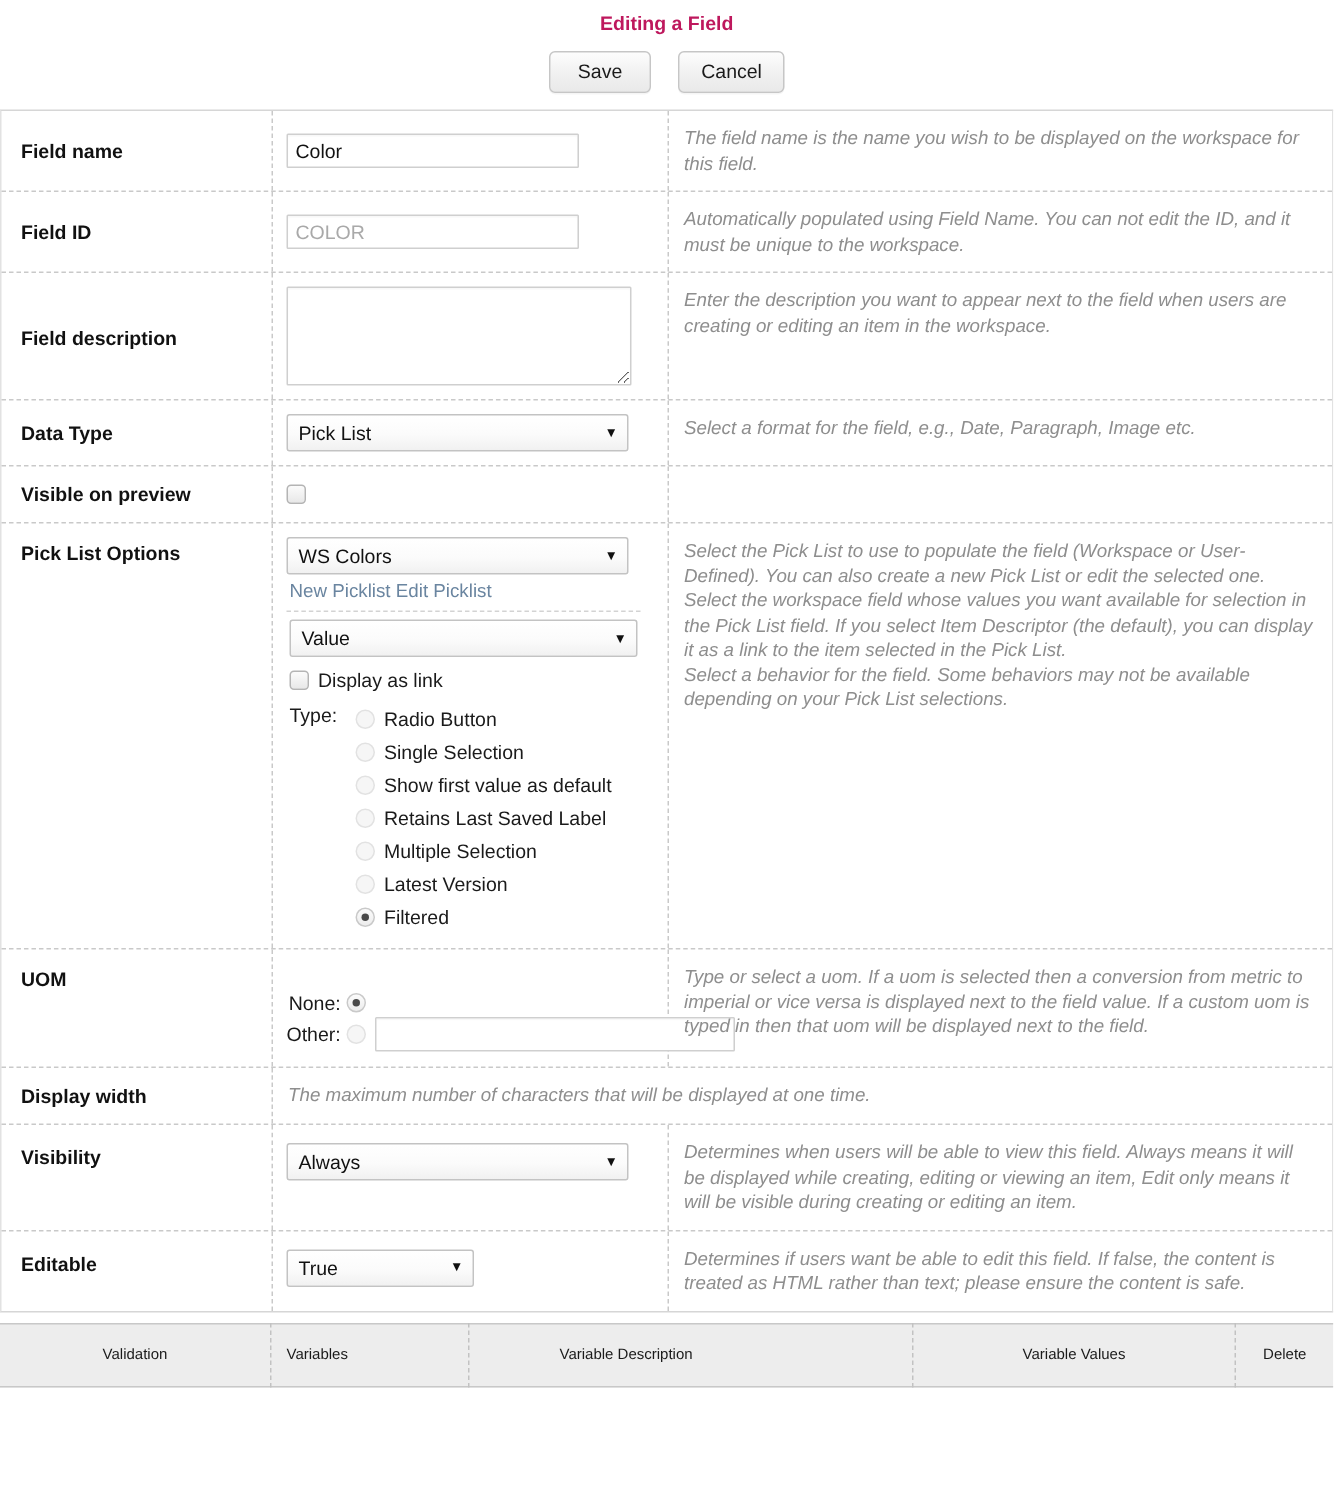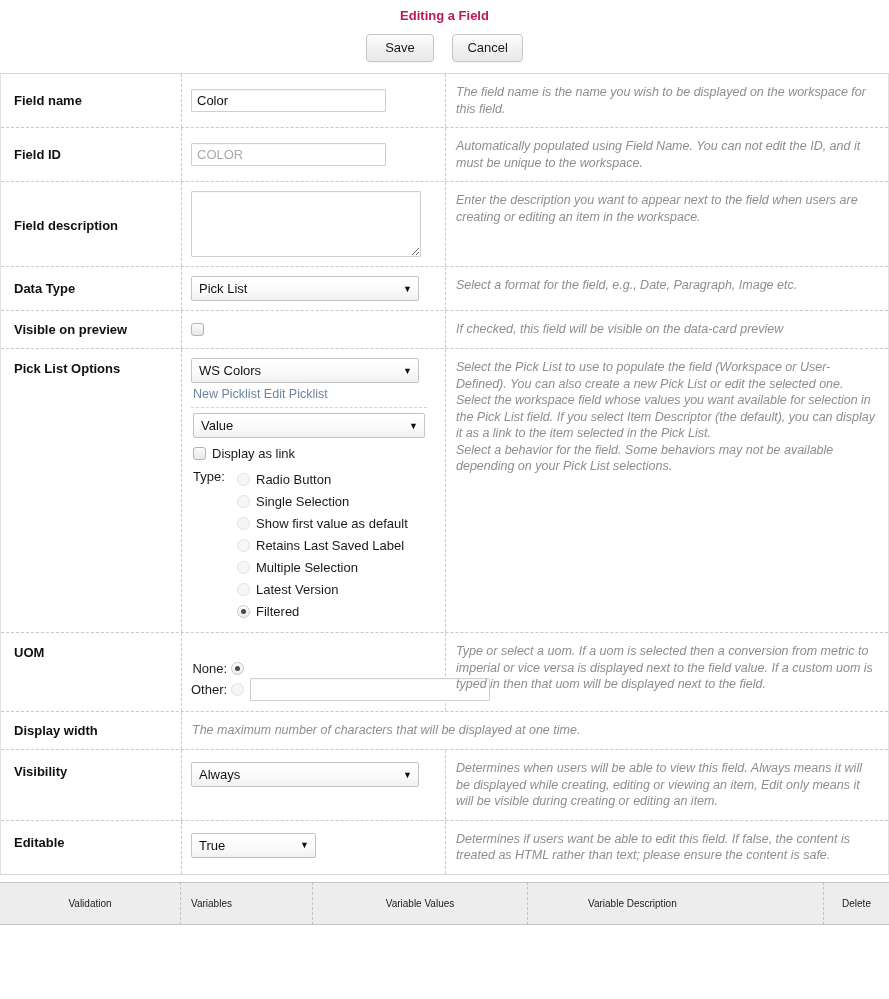--- a/index.html
+++ b/index.html
@@ -319,21 +319,20 @@
         </div>
       </div>
       <div class="c-help">Select a format for the field, e.g., Date, Paragraph, Image etc.</div>
     </div>
 
     <div class="frow">
       <div class="c-label">Visible on preview</div>
       <div class="c-ctrl">
         <span class="cbx"></span>
       </div>
-      <div class="c-help">If checked, this field will be visible on the data-card preview</div>
     </div>
 
     <div class="frow">
       <div class="c-label top">Pick List Options</div>
       <div class="c-ctrl stack top">
 
         <div class="sel w228">
           <span>WS Colors</span>
           <span class="arr">▼</span>
         </div>
@@ -420,18 +419,18 @@
         </div>
       </div>
       <div class="c-help">Determines if users want be able to edit this field. If false, the content is treated as HTML rather than text; please ensure the content is safe.</div>
     </div>
 
   </div>
 
   <div class="foot">
     <div class="fcell f1 c">Validation</div>
     <div class="fcell f2">Variables</div>
+    <div class="fcell f4" style="padding-left:60px;">Variable Description</div>
     <div class="fcell f3" style="padding-left:0;justify-content:center;">Variable Values</div>
-    <div class="fcell f4" style="padding-left:60px;">Variable Description</div>
     <div class="fcell f5 c">Delete</div>
   </div>
 
 </div>
 
 </body></html>

